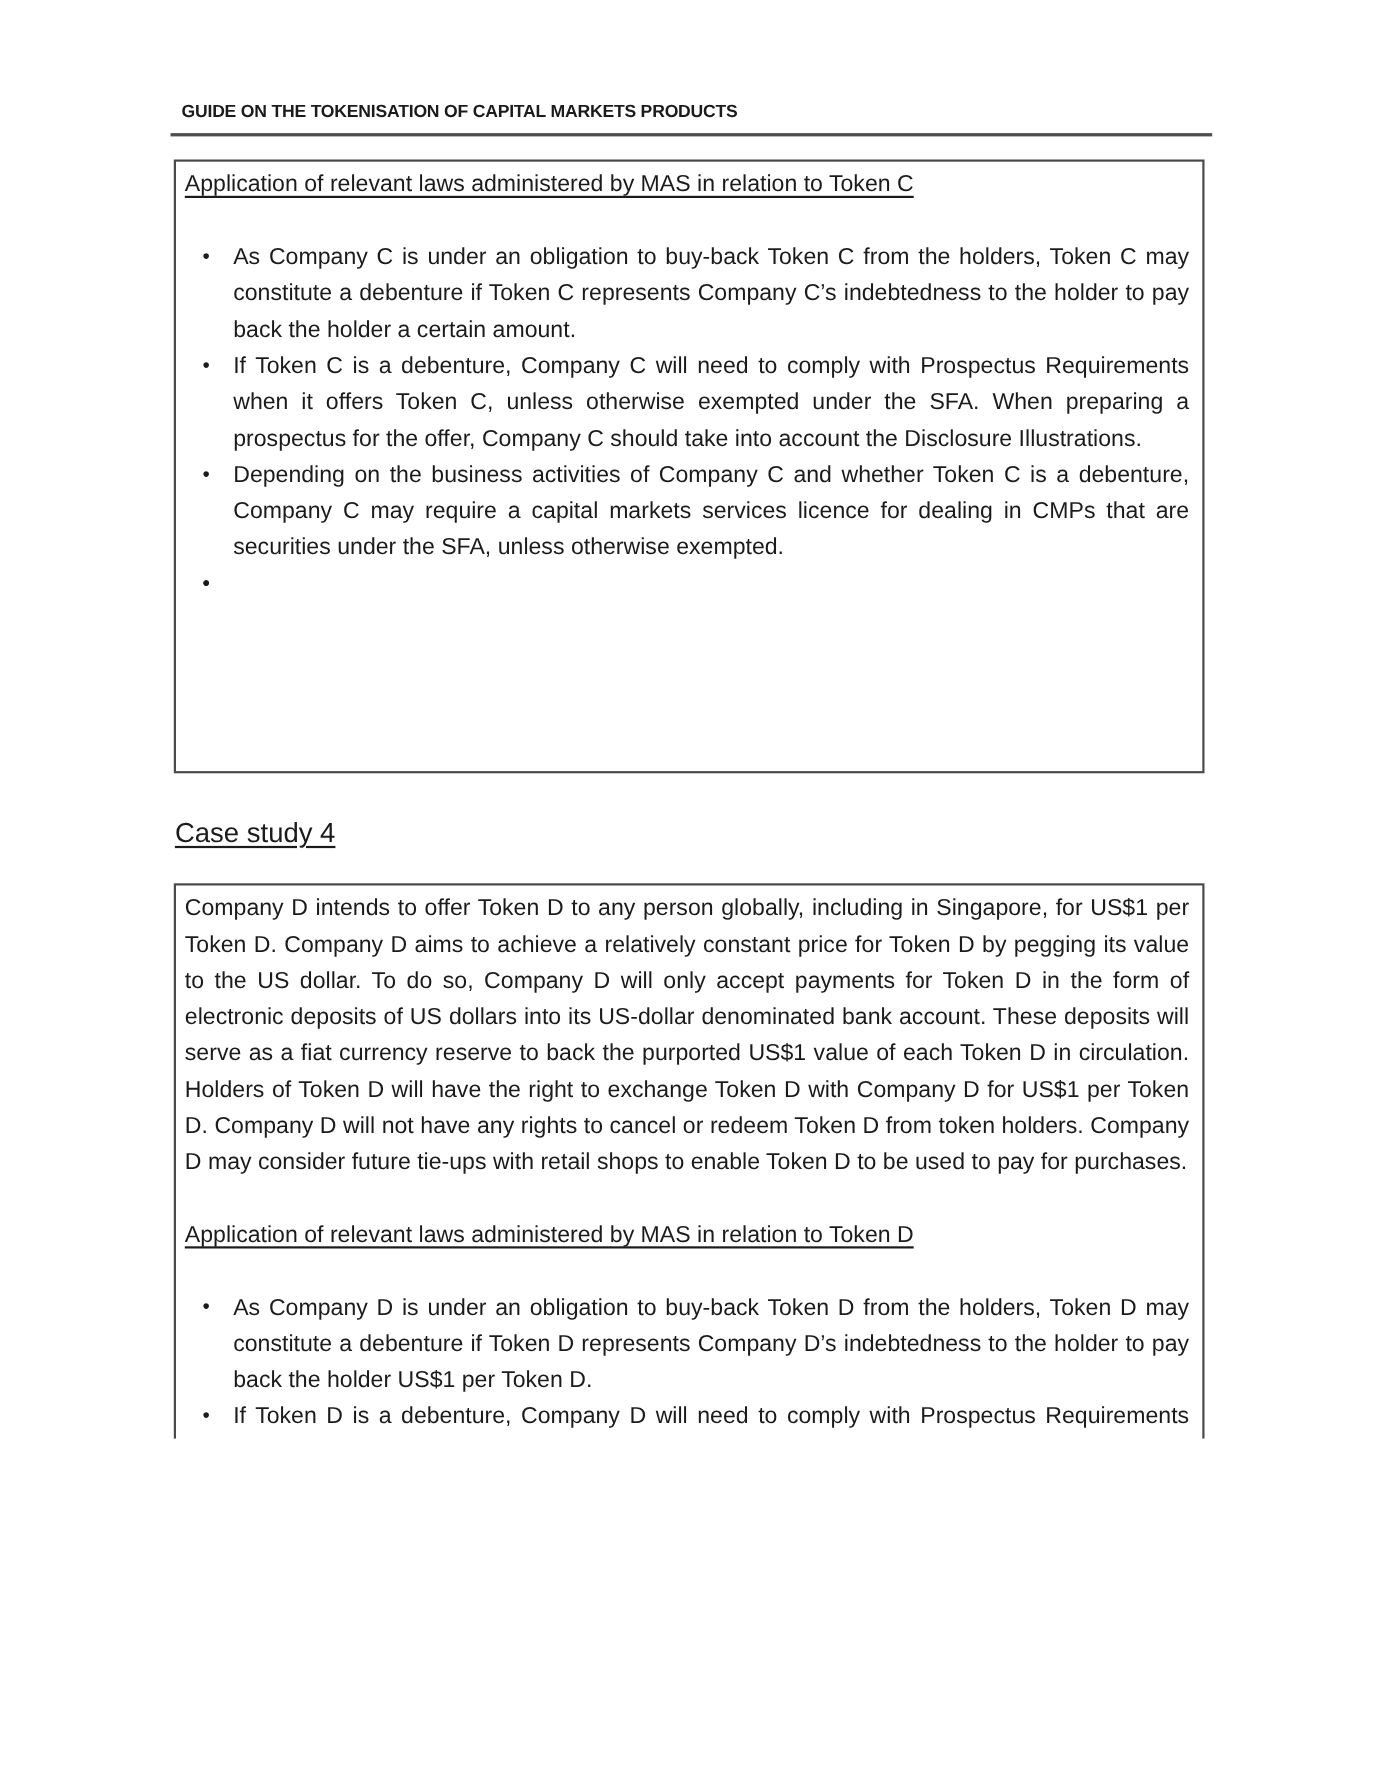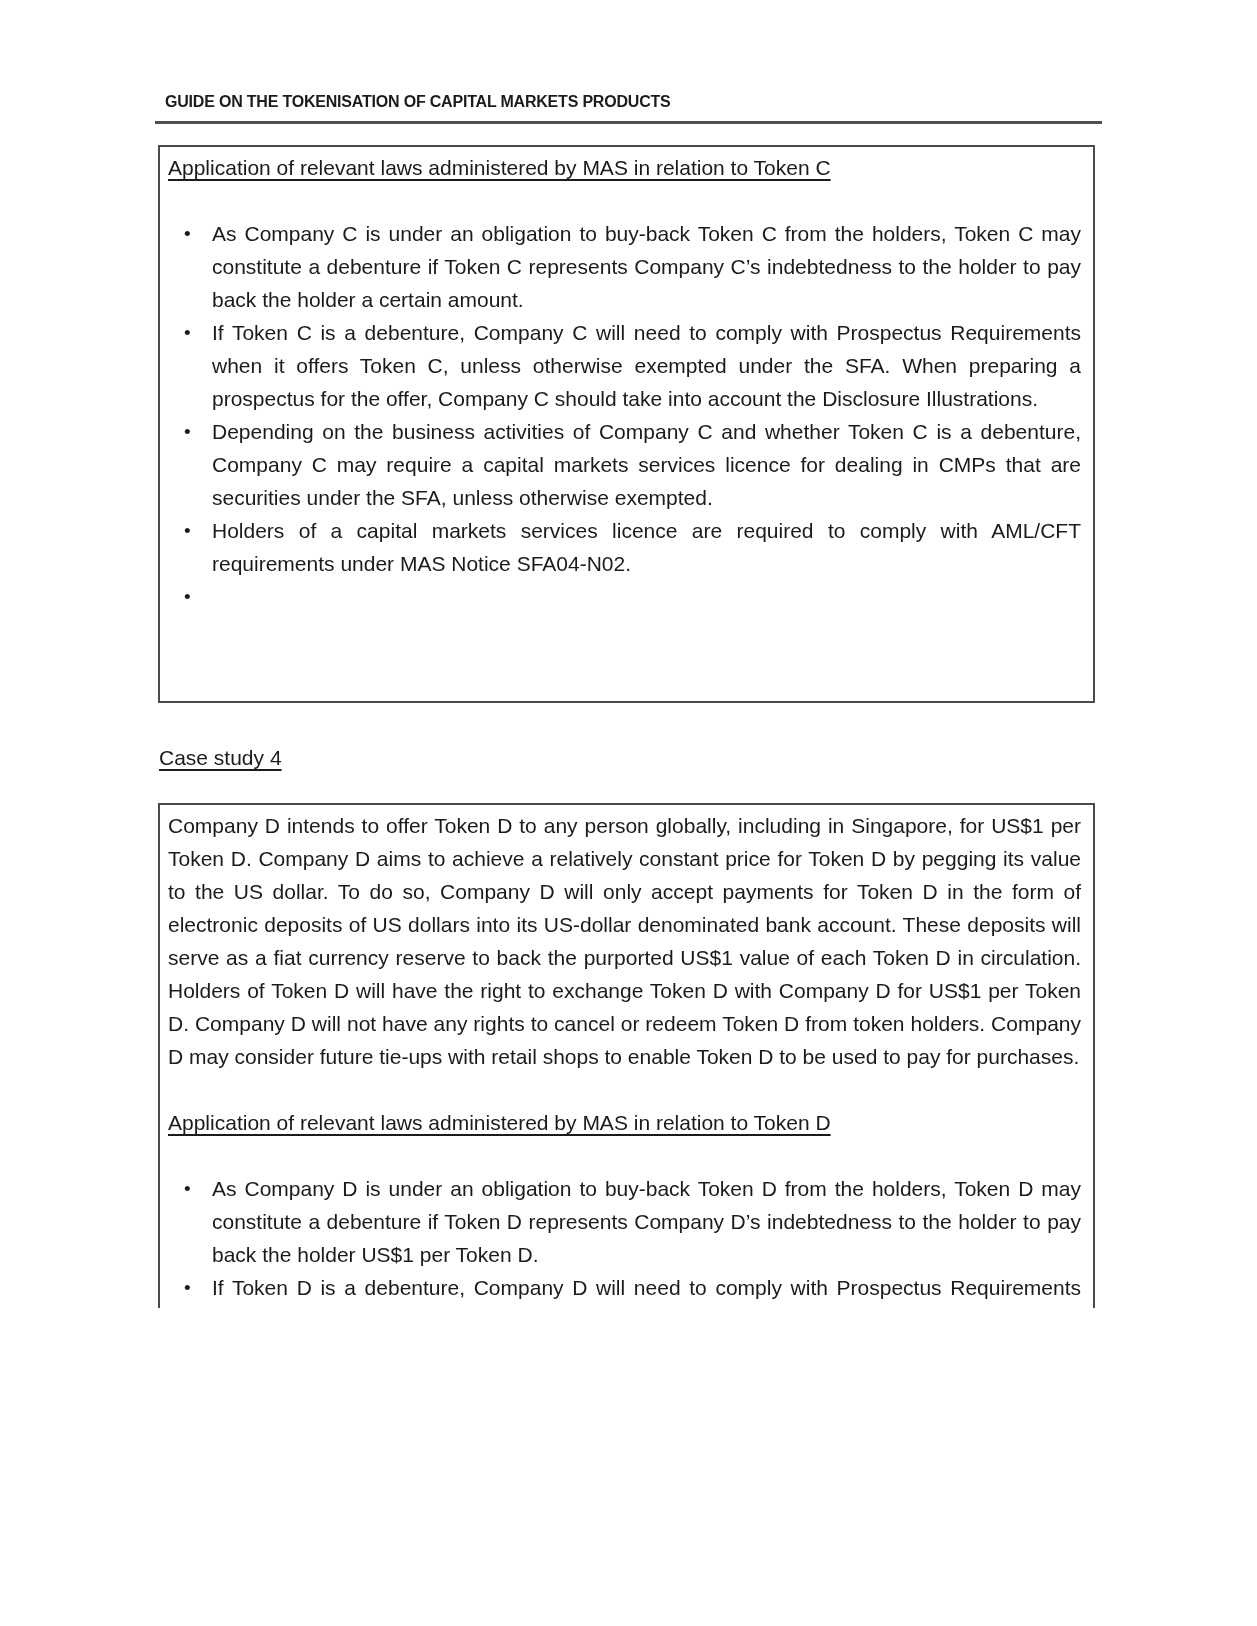--- a/index.html
+++ b/index.html
@@ -81,21 +81,21 @@
     top: 0;
     line-height: 33px;
     font-size: 19px;
   }
 
   
   .case-study-heading {
     position: absolute;
     left: 159px;
     top: 741px;
-    font-size: 21px;
+    font-size: 25px;
     line-height: 33px;
     text-decoration: underline;
     text-decoration-thickness: 1.5px;
     text-underline-offset: 4px;
   }
 
   
   .footer-rule {
     position: absolute;
     left: 155px;
@@ -140,21 +140,20 @@
       <li>
         <span class="b-marker">•</span>
         <span>If Token C is a debenture, Company C will need to comply with Prospectus Requirements when it offers Token C, unless otherwise exempted under the SFA. When preparing a prospectus for the offer, Company C should take into account the Disclosure Illustrations.</span>
       </li>
       <li>
         <span class="b-marker">•</span>
         <span>Depending on the business activities of Company C and whether Token C is a debenture, Company C may require a capital markets services licence for dealing in CMPs that are securities under the SFA, unless otherwise exempted.</span>
       </li>
       <li>
         <span class="b-marker">•</span>
-        <span>Holders of a capital markets services licence are required to comply with AML/CFT requirements under MAS Notice SFA04-N02.</span>
       </li>
       <li>
         <span class="b-marker">•</span>
       </li>
     </ul>
   </section>
 
   <div class="case-study-heading">Case study 4</div>
 
   <section class="box box-token-d">

